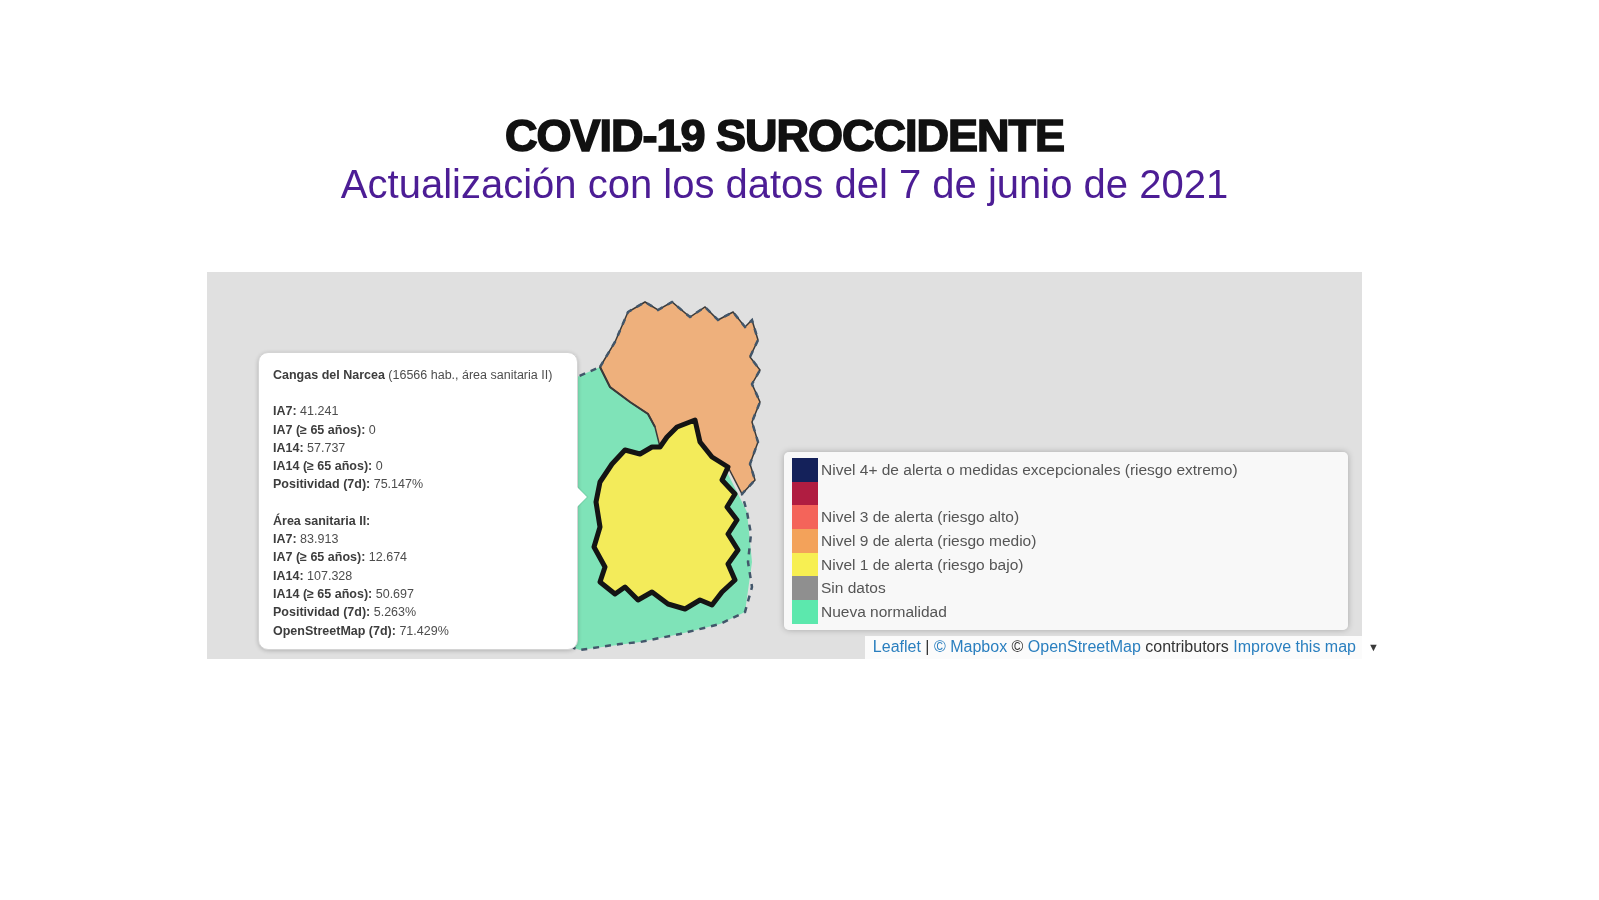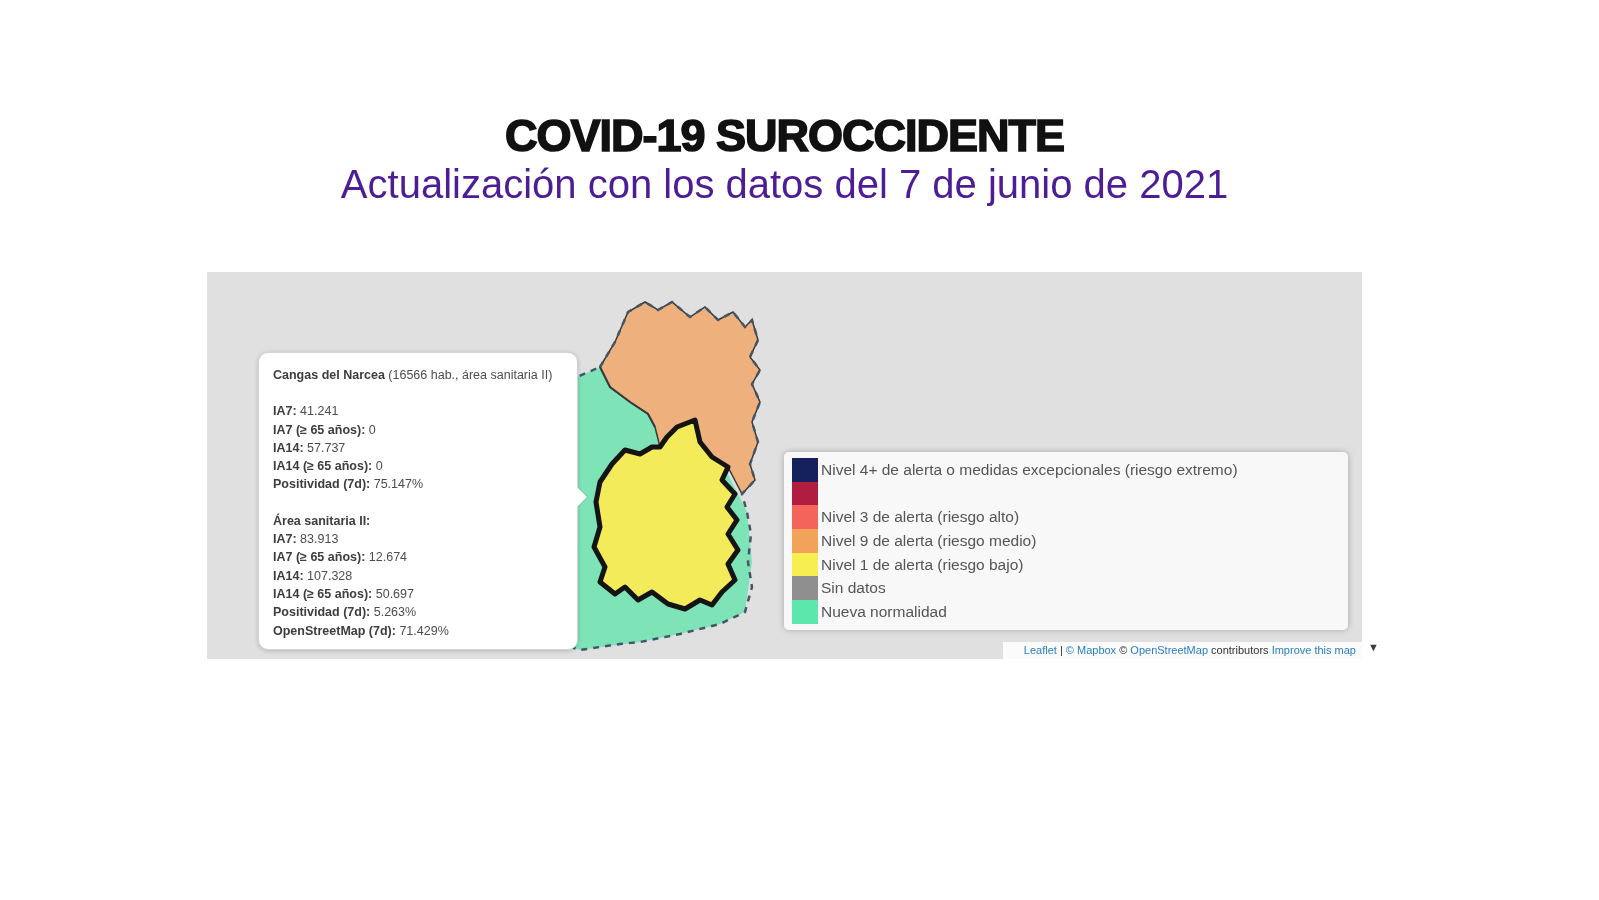--- a/index.html
+++ b/index.html
@@ -30,21 +30,21 @@
   .legend { position:absolute; left:577px; top:180px; width:564px; height:178px;
             background:rgba(250,250,250,0.92); border-radius:5px;
             box-shadow:0 0 6px rgba(0,0,0,0.25); padding:6px 8px; z-index:4; }
   .legend-row { display:flex; align-items:stretch; height:23.7px; }
   .legend-swatch { width:26px; flex:0 0 26px; }
   .legend-label { font-size:15.5px; color:#555; line-height:23.7px; padding-left:3px;
                   white-space:nowrap; }
 
   
   .attribution { position:absolute; right:0; bottom:0; background:rgba(255,255,255,0.85);
-                 padding:2px 6px 3px 21px; font-size:11px; color:#333; white-space:nowrap; z-index:6; }
+                 padding:2px 6px 3px 8px; font-size:16px; color:#333; white-space:nowrap; z-index:6; }
   .attribution a { color:#2a7fbf; text-decoration:none; cursor:pointer; }
   .attr-sep { color:#333; }
 
   .collapse-arrow { position:absolute; left:1368px; top:641px; font-size:11px; color:#3a3a3a;
                     cursor:pointer; }
 </style>
 </head>
 <body>
 
 <div class="header">

